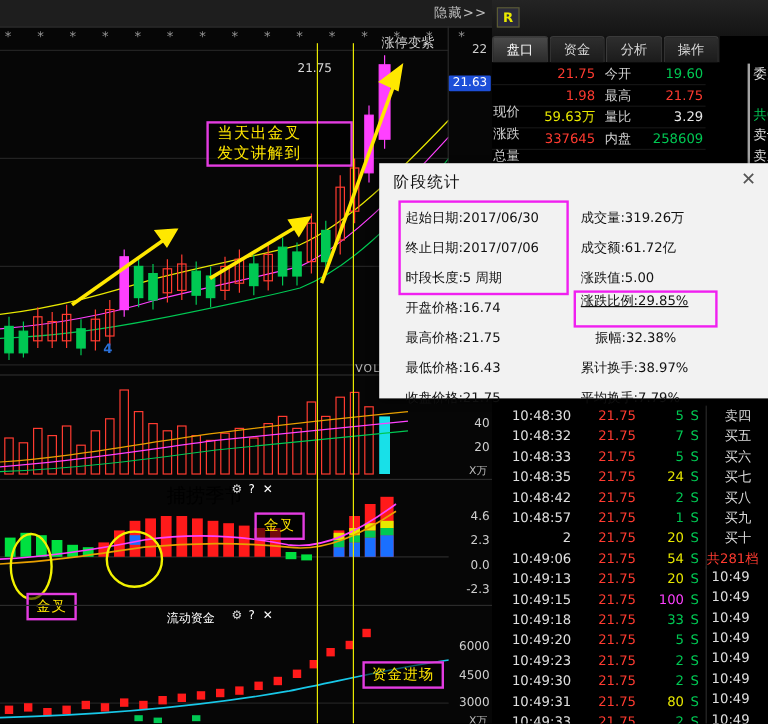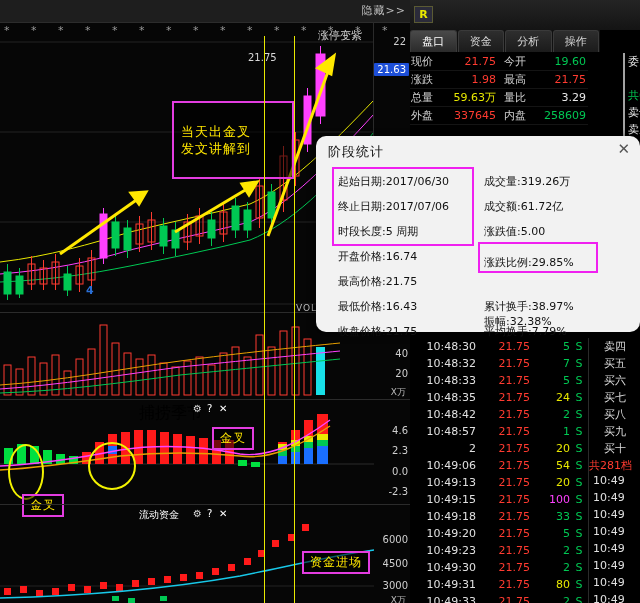--- a/index.html
+++ b/index.html
@@ -26,21 +26,21 @@
 
   .sep{left:0;width:410px;height:1px;background:#2b2b2b;}
   #vol-tag{left:296px;top:303px;color:#b9b9b9;font-size:9px;letter-spacing:1px;}
   .ico{font-size:10px;cursor:pointer;}
   .ico-gear{color:#d9d9d9;}
   .ico-q{color:#ffffff;}
   .ico-x{color:#ffffff;}
 
   
   .callout{border:2px solid #e33ce0;color:#ffe600;font-size:13px;
-           line-height:17px;padding:20px 7px;background:rgba(0,0,0,.55);
+           line-height:17px;padding:0 7px;background:rgba(0,0,0,.55);
            letter-spacing:1px;}
   .callout.small{font-size:12px;padding:2px 6px;line-height:15px;}
 
   .vline{width:1px;background:#e8e800;}
   .ellipse{border:2px solid #f2f200;border-radius:50%;}
 
   
   #right{left:410px;top:0;width:230px;height:603px;background:#000;}
   #r-head{left:0;top:0;width:230px;height:30px;
           background:linear-gradient(#242424,#141414);}
@@ -53,21 +53,21 @@
   #tabs{left:0;top:30px;width:190px;height:22px;display:flex;
         background:#111;}
   .tab{flex:1;text-align:center;color:#d8d8d8;font-size:11px;line-height:22px;
        border:1px solid #3a3a3a;border-bottom:none;border-radius:3px 3px 0 0;
        background:linear-gradient(#2e2e2e,#1b1b1b);margin-right:1px;}
   .tab.active{background:linear-gradient(#4a4a4a,#2a2a2a);color:#fff;}
 
   #quote{left:0;top:53px;width:178px;}
   .q-row{display:flex;height:17px;line-height:17px;font-size:11px;
          border-bottom:1px solid #141414;}
-  .q-k{width:32px;color:#d0d0d0;padding-left:1px;}
+  .q-k{width:32px;color:#d0d0d0;padding-left:1px;margin-top:32px;}
   .q-v{width:55px;text-align:right;padding-right:4px;}
   .q-k2{width:32px;color:#d0d0d0;padding-left:4px;}
   .q-v2{width:52px;text-align:right;padding-right:2px;}
   .red{color:#ff3b30;} .green{color:#00c853;} .white{color:#e8e8e8;}
   .yellow{color:#e8e800;} .magenta{color:#ff40ff;}
 
   #ob{left:178px;top:53px;width:52px;border-left:2px solid #a3a3a3;margin-left:35px;}
   .ob-row{height:17px;line-height:17px;font-size:11px;padding-left:3px;}
 
   
@@ -79,21 +79,21 @@
   .t-s{width:18px;text-align:center;color:#00c853;}
 
   #side-list{left:178px;top:338px;width:52px;border-left:1px solid #2a2a2a;}
   .s-row{height:17px;line-height:17px;font-size:11px;text-align:center;color:#dcdcdc;}
   #cnt{color:#ff3b30;font-size:11px;height:17px;line-height:17px;}
   #time-col{left:178px;top:472px;width:52px;border-left:1px solid #2a2a2a;}
   .tc-row{height:17px;line-height:17px;font-size:11px;color:#e0e0e0;padding-left:4px;}
 
   
   #dlg{left:316px;top:136px;width:324px;height:196px;background:#f2f2f2;
-       box-shadow:0 2px 8px rgba(0,0,0,.7);border-radius:10px;}
+       box-shadow:0 2px 8px rgba(0,0,0,.7);}
   #dlg-title{left:12px;top:7px;color:#111;font-size:13px;letter-spacing:1px;}
   #dlg-close{right:10px;top:4px;color:#555;font-size:15px;cursor:pointer;}
   .dl{position:absolute;font-size:11px;color:#111;}
   .hl-box{position:absolute;border:2px solid #f020f0;}
 </style>
 </head>
 <body>
 
 <div id="app">
 
@@ -581,24 +581,24 @@
 
     <div class="dl" style="left:168px;top:38px;text-align:right;">
       <span>成交量:</span><span>319.26万</span>
     </div>
     <div class="dl" style="left:168px;top:63px;">
       <span>成交额:</span><span>61.72亿</span>
     </div>
     <div class="dl" style="left:168px;top:88px;">
       <span>涨跌值:</span><span>5.00</span>
     </div>
-    <div class="dl" style="left:168px;top:119px;">
+    <div class="dl" style="left:168px;top:107px;text-decoration:underline;">
       <span>涨跌比例:</span><span>29.85%</span>
     </div>
-    <div class="dl" style="left:168px;top:138px;margin-top:40px;">
+    <div class="dl" style="left:180px;top:138px;">
       <span>振幅:</span><span>32.38%</span>
     </div>
     <div class="dl" style="left:168px;top:163px;">
       <span>累计换手:</span><span>38.97%</span>
     </div>
     <div class="dl" style="left:168px;top:188px;">
       <span>平均换手:</span><span>7.79%</span>
     </div>
 
     <div class="hl-box" style="left:16px;top:31px;width:138px;height:75px;"></div>

